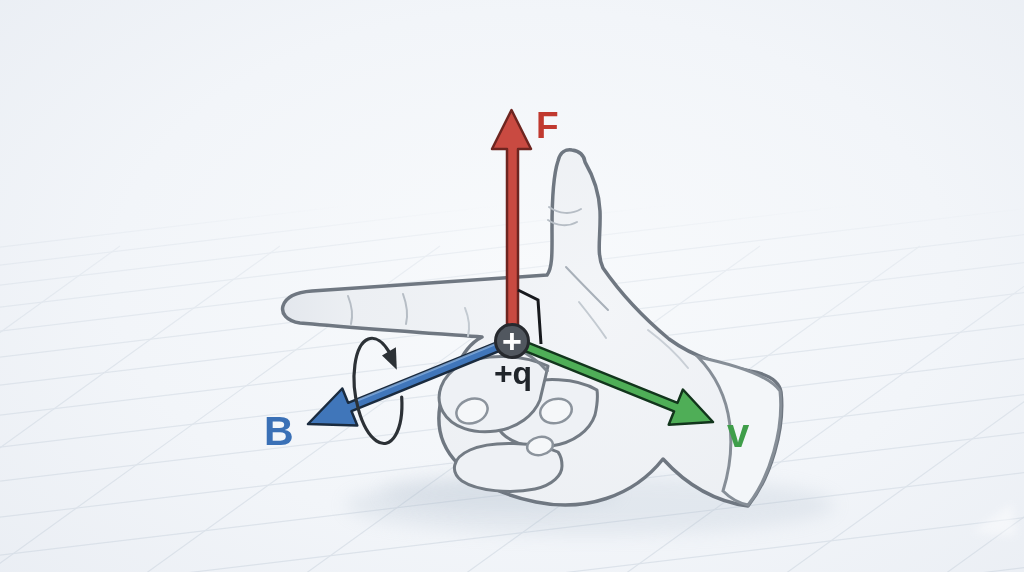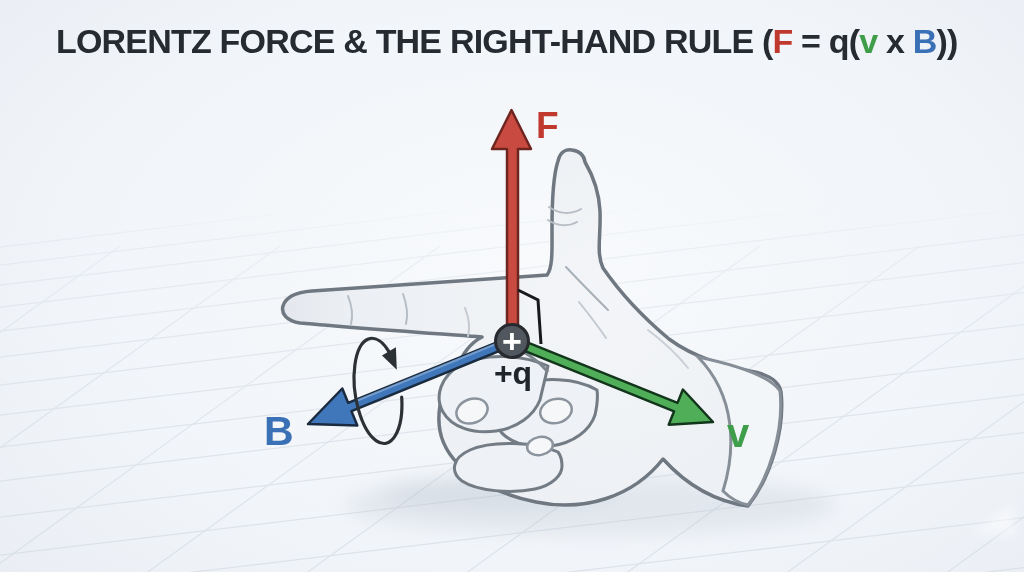--- a/index.html
+++ b/index.html
@@ -171,16 +171,13 @@
 
     <text class="lbl" x="264" y="445" font-size="41" fill="#3a70b6">B</text>
 
     <text class="lbl" x="727" y="447" font-size="40" fill="#3f9e4a">v</text>
 
     <text class="lbl" x="513" y="384" text-anchor="middle" font-size="32" fill="#20252b">+q</text>
 
     <polygon points="972,532 1012,504 1016,536" fill="#ffffff" opacity="0.45" filter="url(#soft2)"></polygon>
   </svg>
 
-  <div class="title">
-    <span>LORENTZ FORCE &amp; THE RIGHT-HAND RULE (</span><span class="t-red">F</span><span> = q(</span><span class="t-green">v</span><span> x </span><span class="t-blue">B</span><span>))</span>
-  </div>
 </div>
 
 </body></html>

